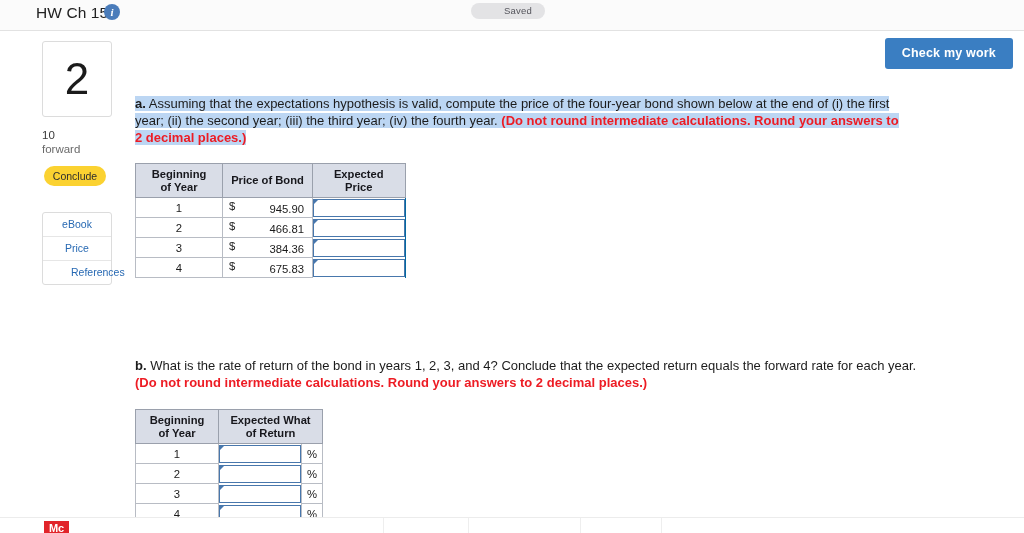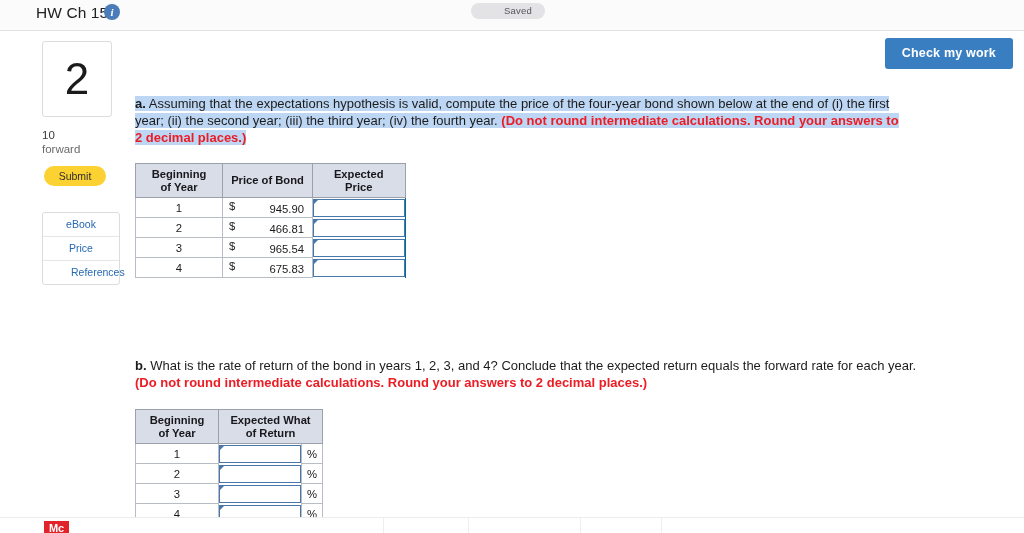--- a/index.html
+++ b/index.html
@@ -149,21 +149,21 @@
     height: 20px;
     background: #fbd231;
     border-radius: 11px;
     color: #2e2e2e;
     font-size: 10.5px;
     text-align: center;
     line-height: 20px;
   }
   .links-box {
     margin-top: 26px;
-    width: 78px;
+    width: 70px;
     border: 1px solid #dcdcdc;
     border-radius: 3px;
     background: #ffffff;
     box-sizing: border-box;
   }
   .links-box .lnk {
     display: block;
     text-align: center;
     font-size: 10.5px;
     color: #2769b3;
@@ -346,21 +346,21 @@
   <div class="check-btn">Check my work</div>
 
   <div class="sidebar">
     <div class="qnum-box">
       <div class="n">2</div>
     </div>
     <div class="points-wrap">
       <div class="points-val">10</div>
       <div class="points-lbl">forward</div>
     </div>
-    <div class="skipped-badge">Submit</div>
+    <div class="skipped-badge">Conclude</div>
     <div class="links-box">
       <div class="lnk">eBook</div>
       <div class="lnk">Price</div>
       <div class="lnk">References</div>
     </div>
   </div>
 
   <div class="content">
 
     <div class="qtext" id="part-a"><span class="hl"><span class="lbl">a.</span><span> Assuming that the expectations hypothesis is valid, compute the price of the four-year bond shown below at the end of (i) the first year; (ii) the second year; (iii) the third year; (iv) the fourth year. </span><span class="red">(Do not round intermediate calculations. Round your answers to 2 decimal places.)</span></span></div>
@@ -394,21 +394,21 @@
             <span class="amt">466.81</span>
           </td>
           <td class="cell-input">
             <span class="ans-input"></span>
           </td>
         </tr>
         <tr>
           <td class="cell-year">3</td>
           <td class="cell-money">
             <span class="dollar">$</span>
-            <span class="amt">965.54</span>
+            <span class="amt">384.36</span>
           </td>
           <td class="cell-input">
             <span class="ans-input"></span>
           </td>
         </tr>
         <tr>
           <td class="cell-year">4</td>
           <td class="cell-money">
             <span class="dollar">$</span>
             <span class="amt">675.83</span>

